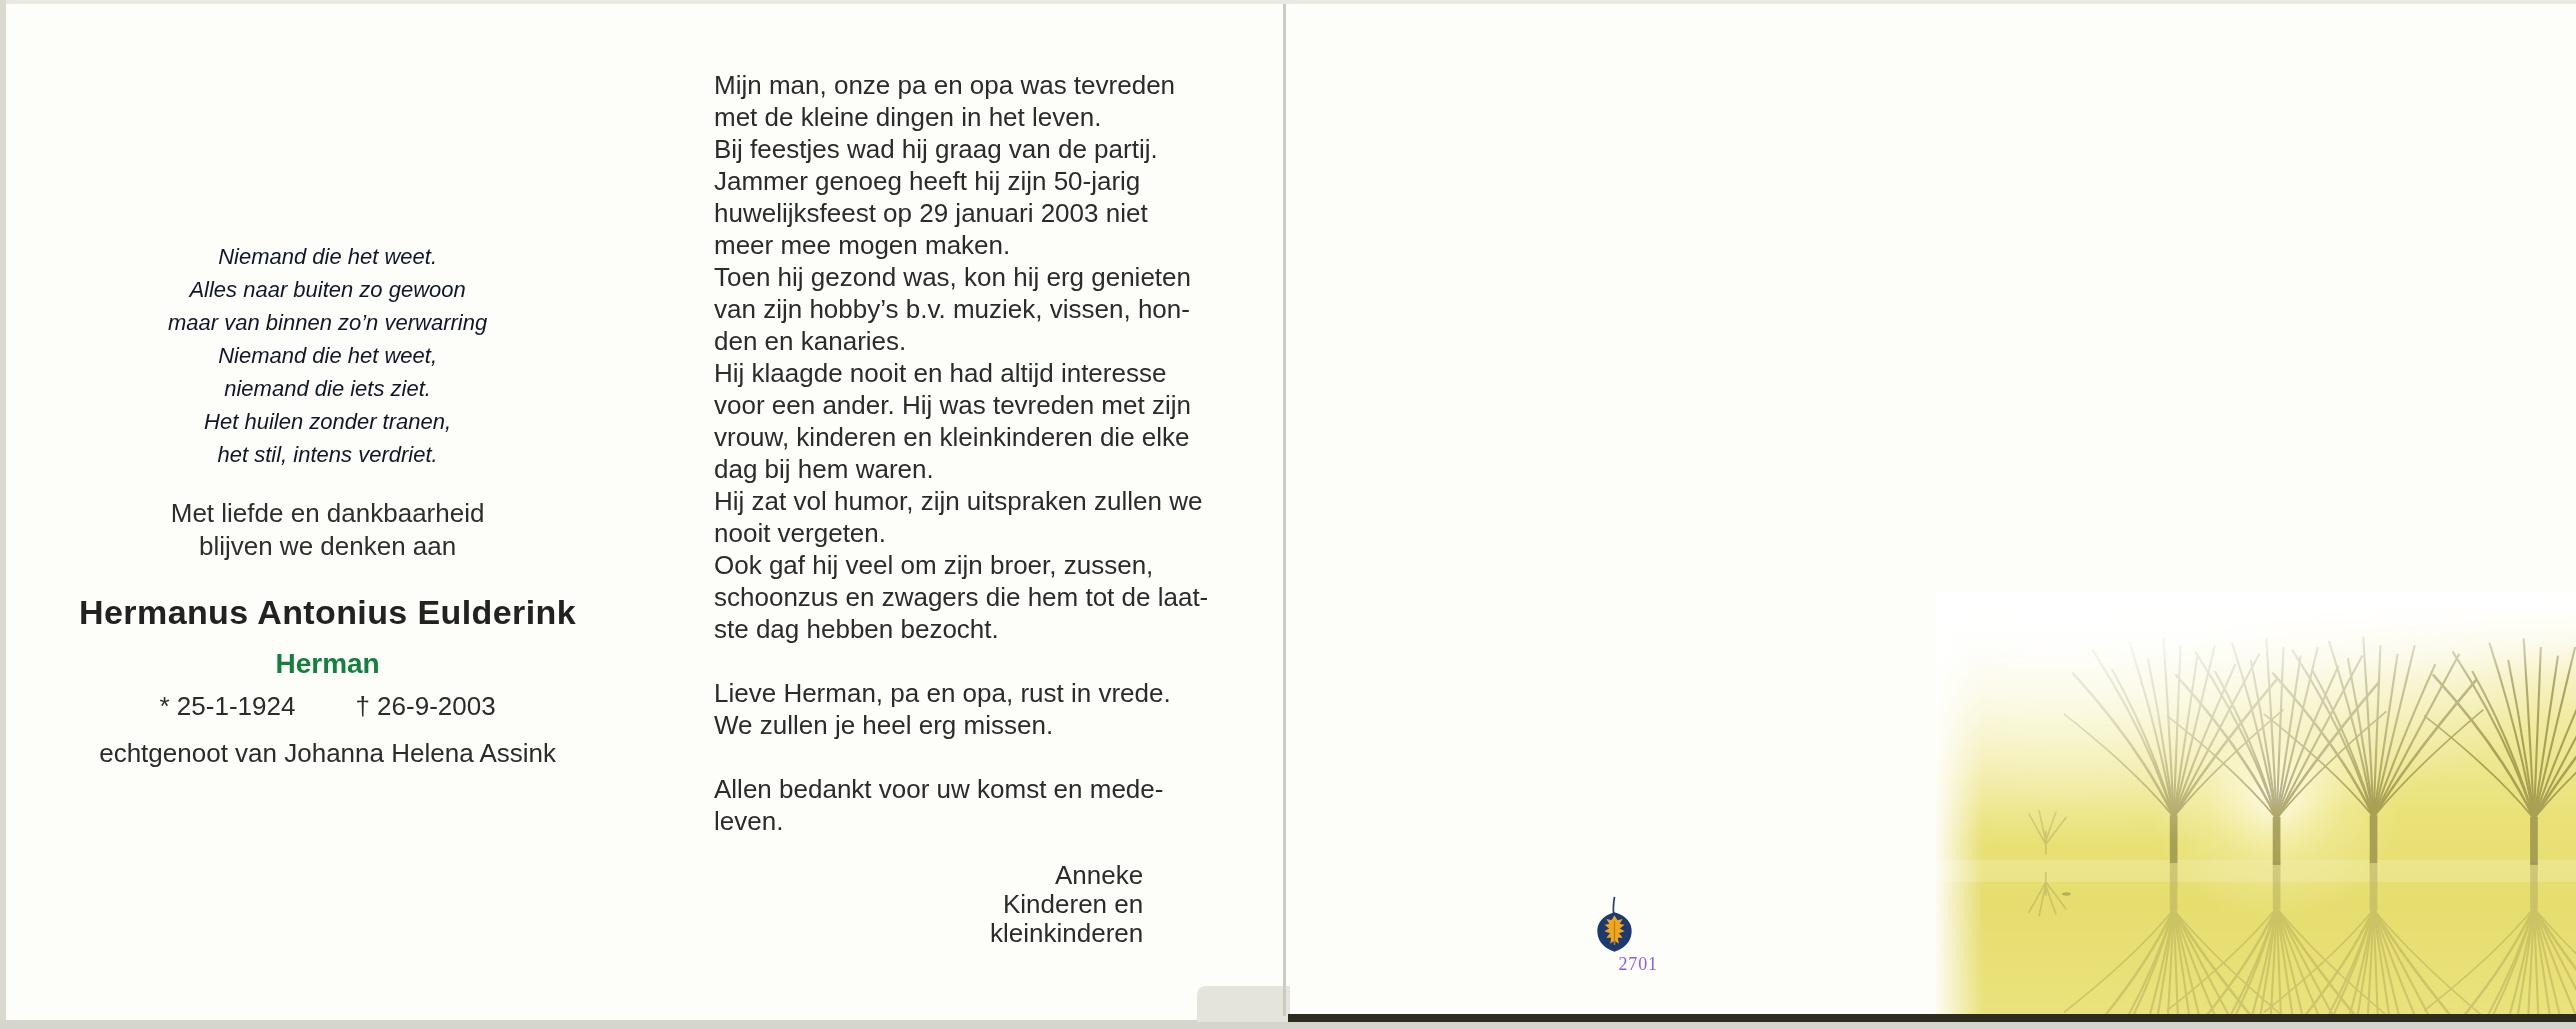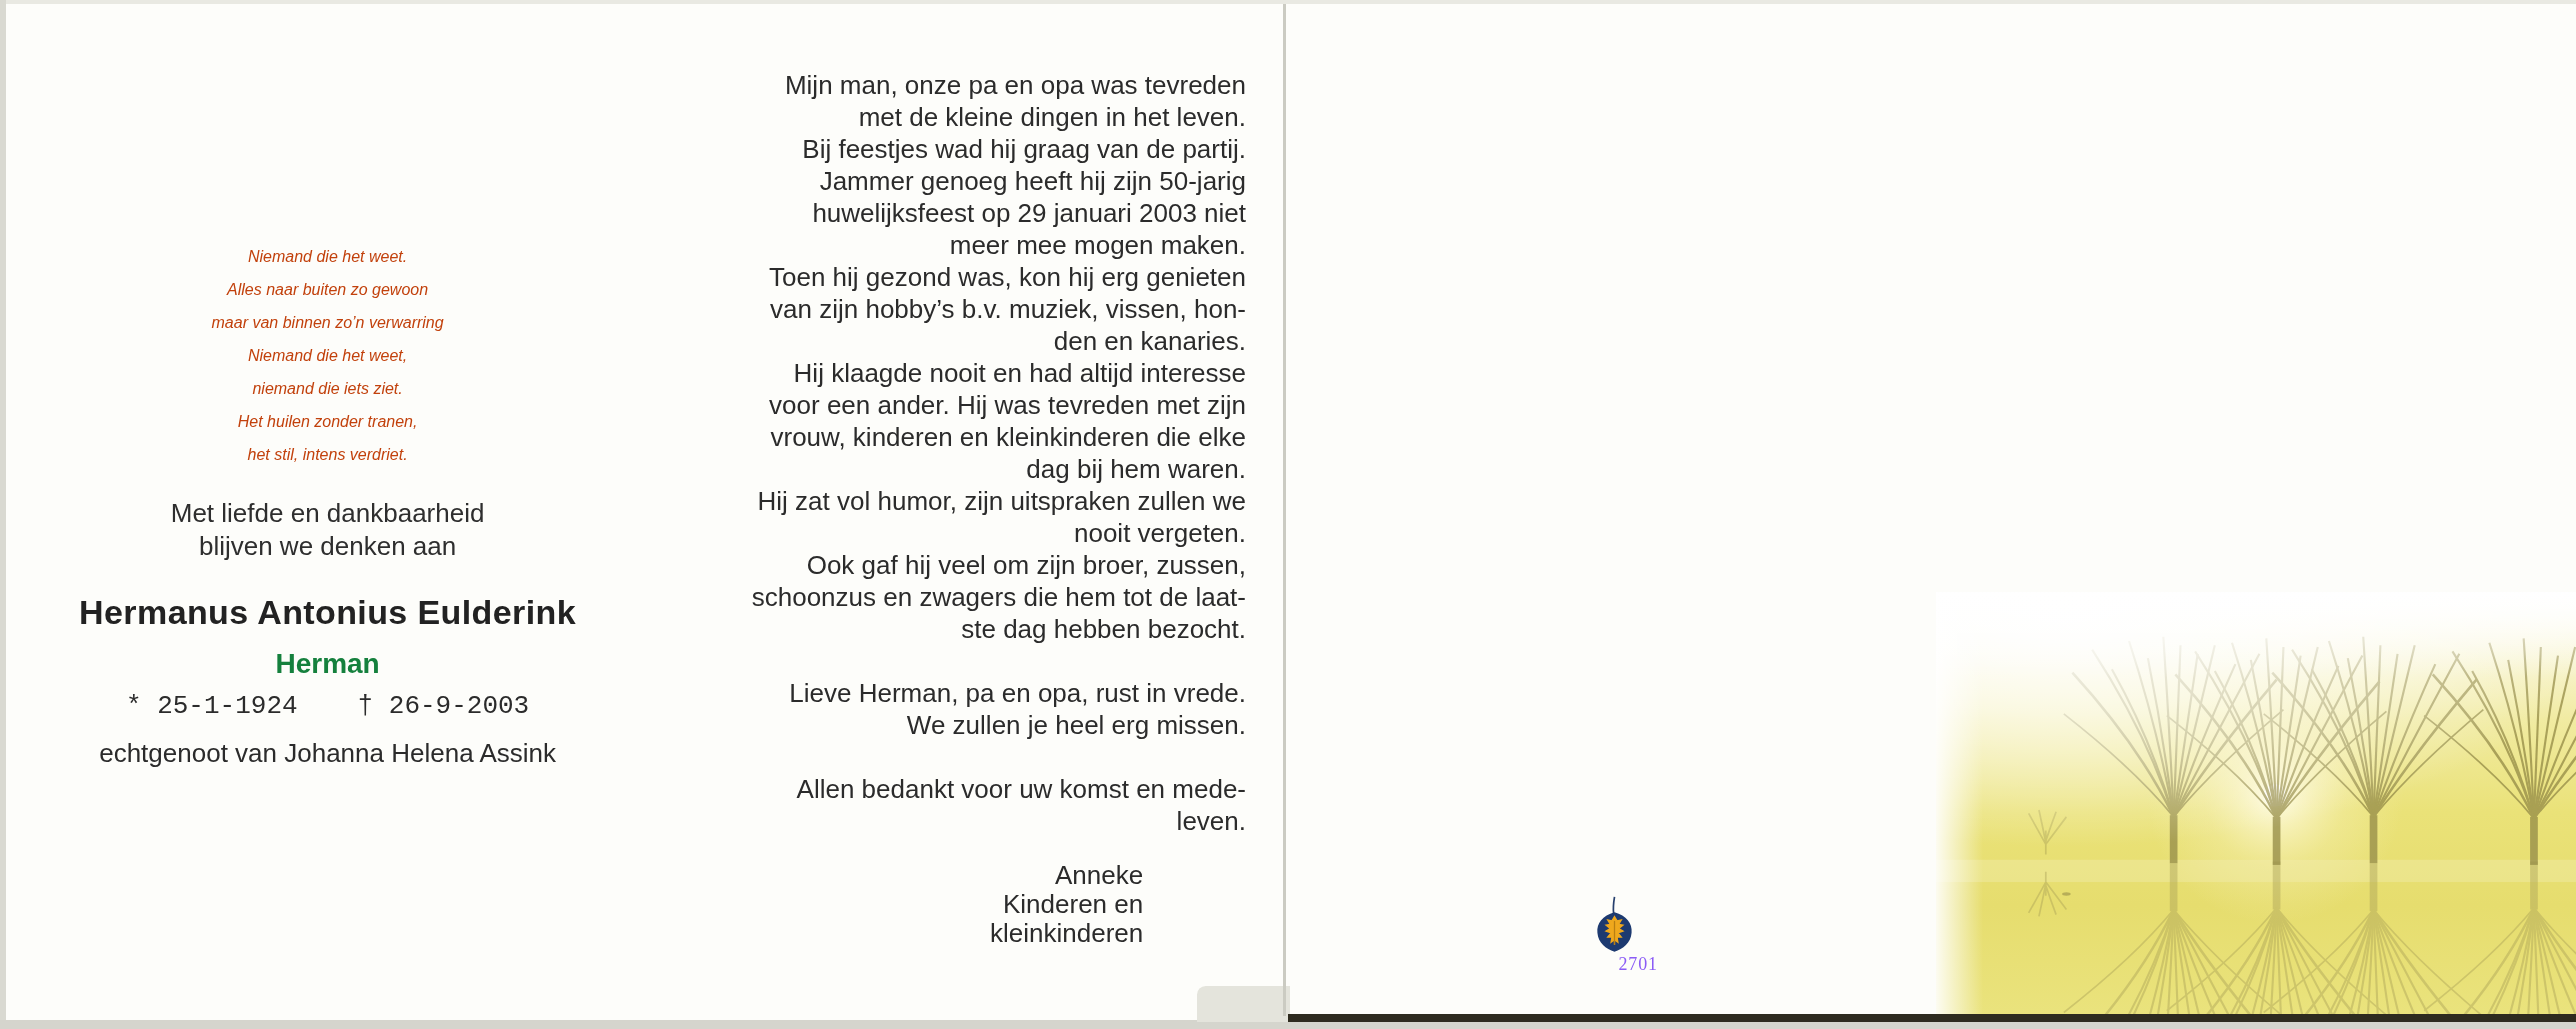--- a/index.html
+++ b/index.html
@@ -16,29 +16,29 @@
   
   .edge-top{left:0;top:0;width:2576px;height:4.3px;background:#e9e9e2;}
   .edge-left{left:0;top:0;width:6px;height:1029px;background:#d9d9d1;}
   .strip-bottom{left:0;top:1020px;width:2576px;height:9.4px;background:#d5d5cd;}
   .gap-bottom{left:1197px;top:986px;width:93px;height:36px;background:#e4e4dc;border-radius:8.6px 0 0 0;}
   .fold-line{left:1283px;top:4.3px;width:2.6px;height:1012px;background:#cbcbc2;}
   .photo-bottom-line{left:1288px;top:1014px;width:1288px;height:7.7px;background:#2e2b1f;}
 
   
   .page1-block{left:8.6px;width:638px;text-align:center;}
-  .poem{top:240px;font-style:italic;font-size:16px;line-height:33px;color:#c2410c;white-space:pre-line;}
+  .poem{top:240px;font-style:italic;font-size:22px;line-height:33px;color:#0f172a;white-space:pre-line;}
   .dedication{top:497px;font-size:26px;line-height:33px;color:#2e2e2e;white-space:pre-line;}
   .name{top:593px;font-size:34px;font-weight:bold;color:#222;letter-spacing:0.4px;}
   .nickname{top:648px;font-size:28px;font-weight:bold;color:#15803d;}
-  .dates{top:691px;font-size:26px;display:flex;justify-content:center;gap:60px;font-family:Liberation Mono, monospace;}
+  .dates{top:691px;font-size:26px;display:flex;justify-content:center;gap:60px;}
   .spouse{top:738px;font-size:26px;}
 
   
-  .memorial{left:714px;top:69px;width:532px;font-size:26px;line-height:32px;white-space:pre-line;text-align:right;}
+  .memorial{left:714px;top:69px;width:532px;font-size:26px;line-height:32px;white-space:pre-line;text-align:left;}
   .signature{left:990px;top:861px;font-size:26px;line-height:29px;white-space:pre-line;text-align:right;}
 
   
   .logo-wrap{left:1588px;top:895px;width:53px;height:62px;}
   .card-number{left:1572px;top:954px;width:86px;text-align:right;font-family:"Liberation Serif", serif;font-size:18px;color:#8b5cf6;letter-spacing:0.9px;}
 
   
   .photo{
     left:1936px;top:592px;width:640px;height:424px;
     background:linear-gradient(180deg,#ffffff 0%,#faf7dc 12%,#f1eba2 30%,#eae278 52%,#e6dd6e 74%,#eae37d 100%);

